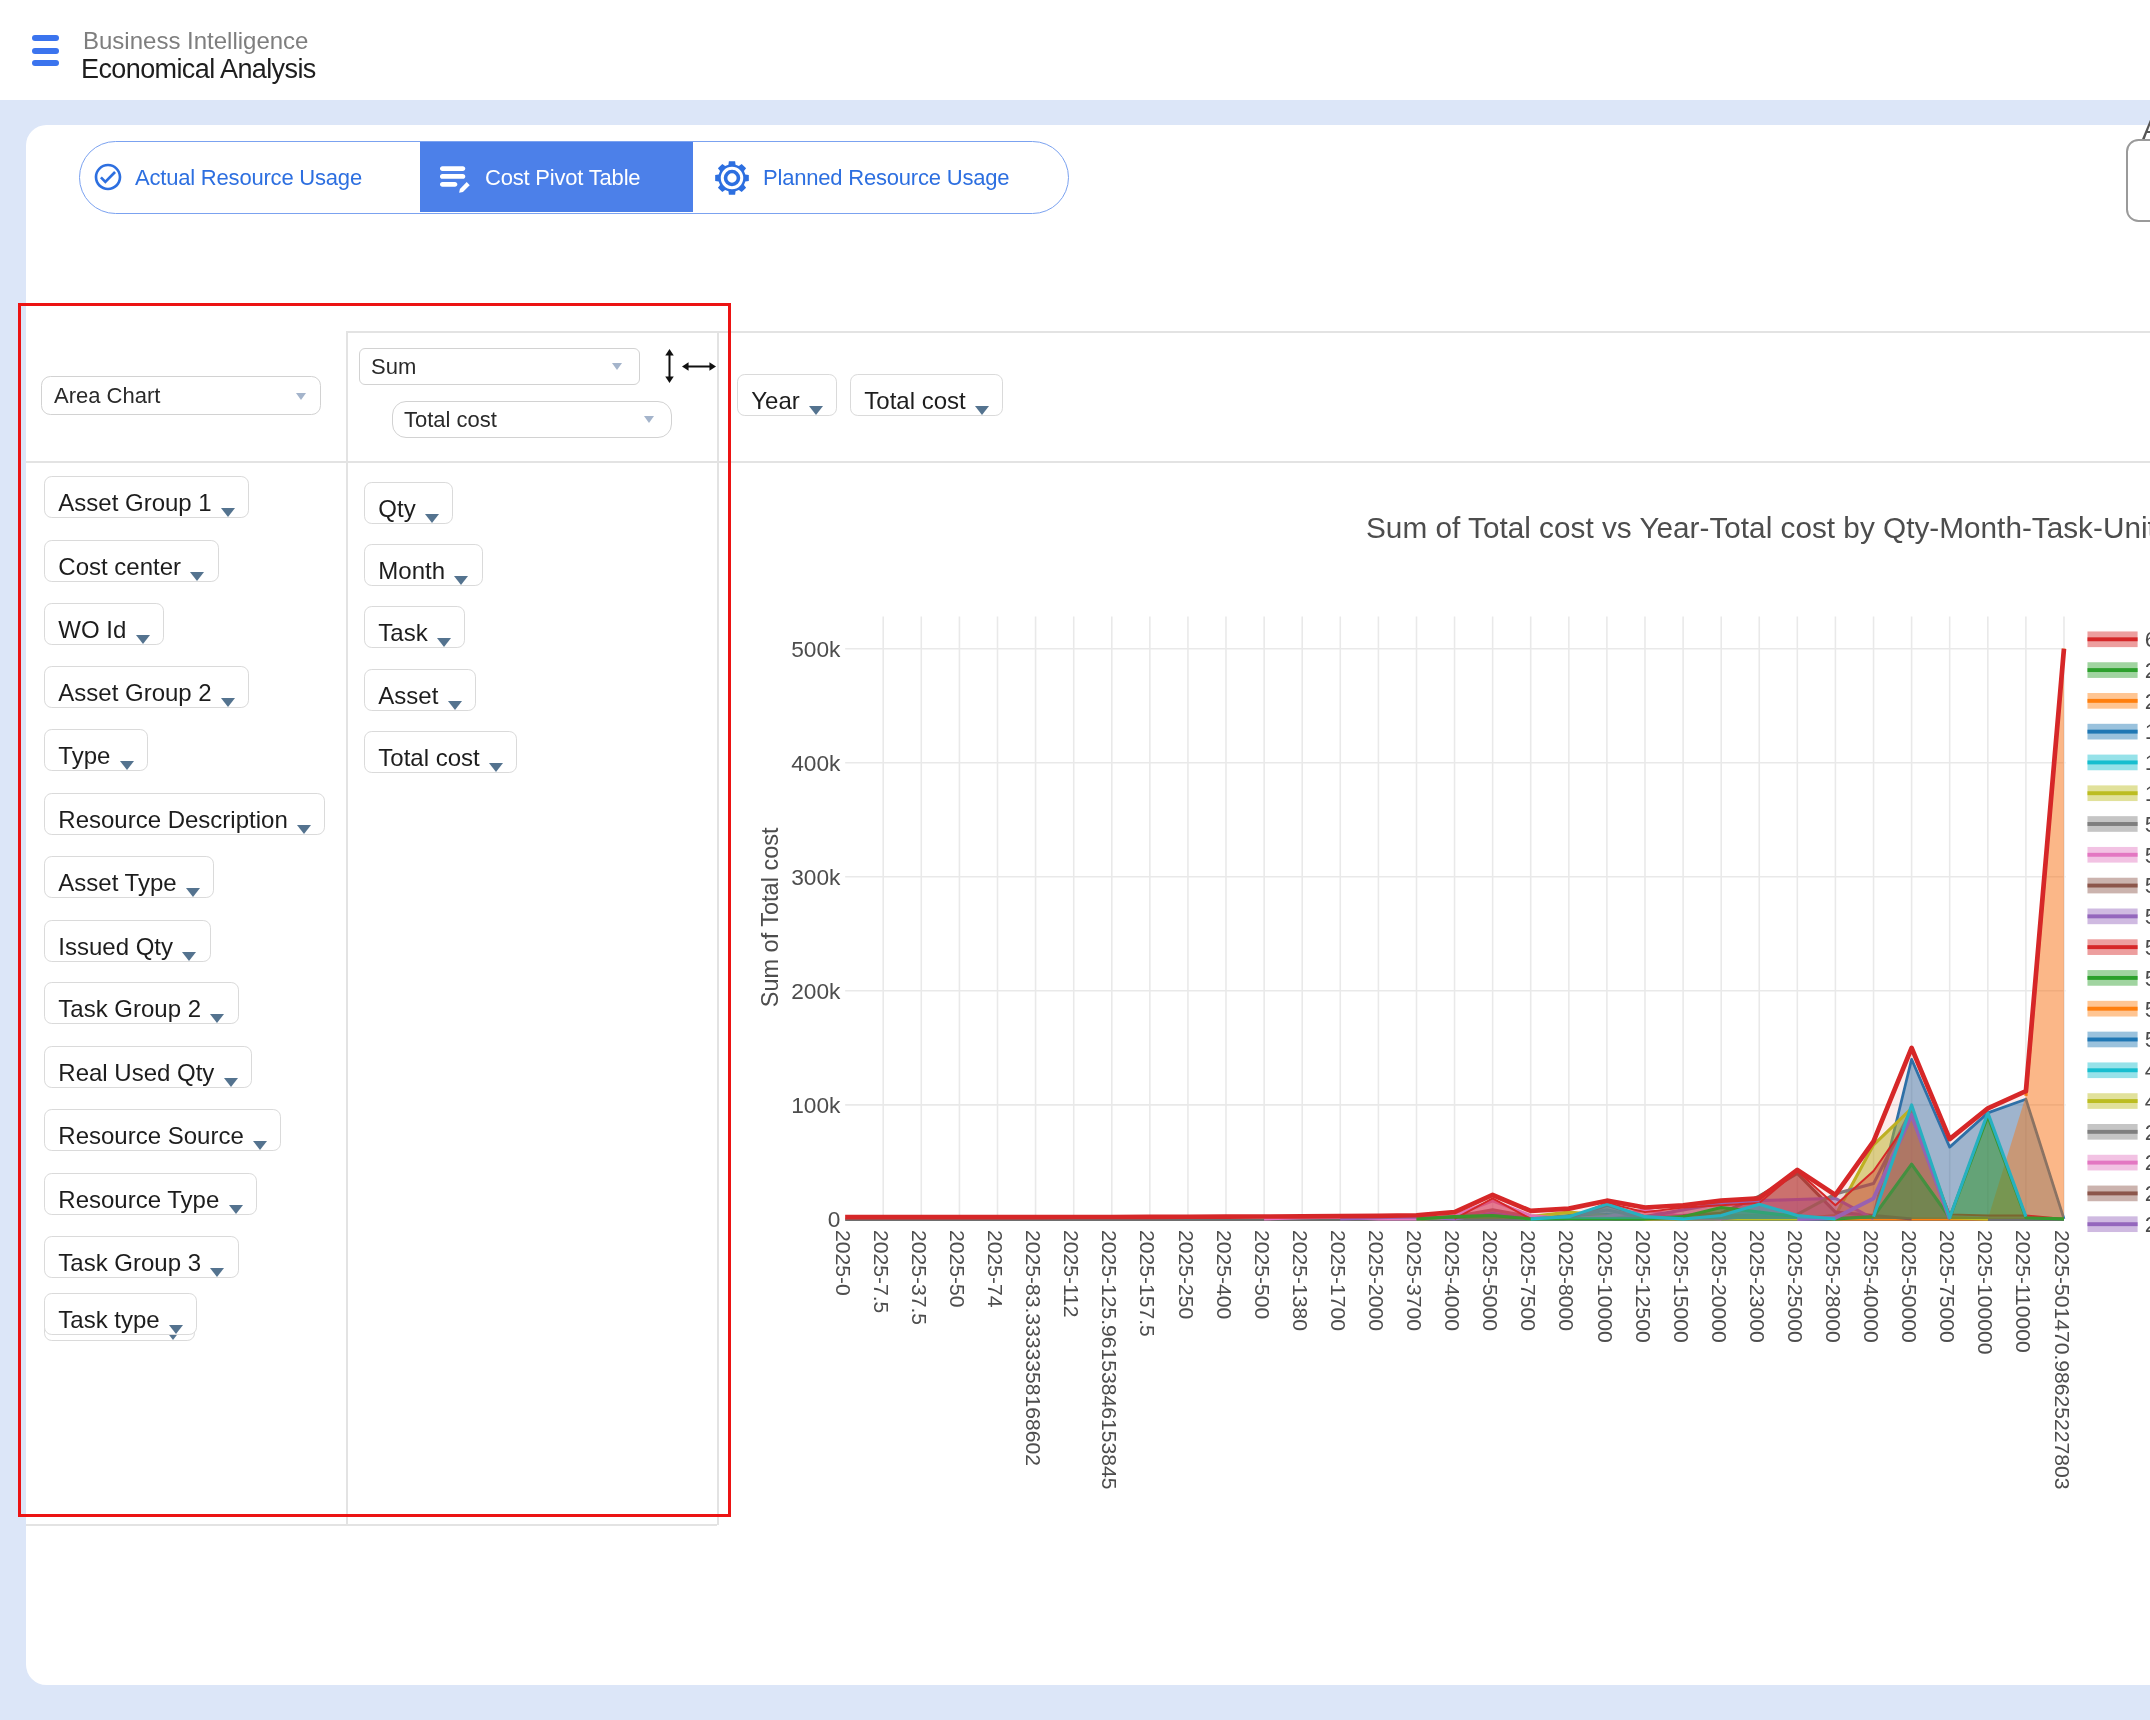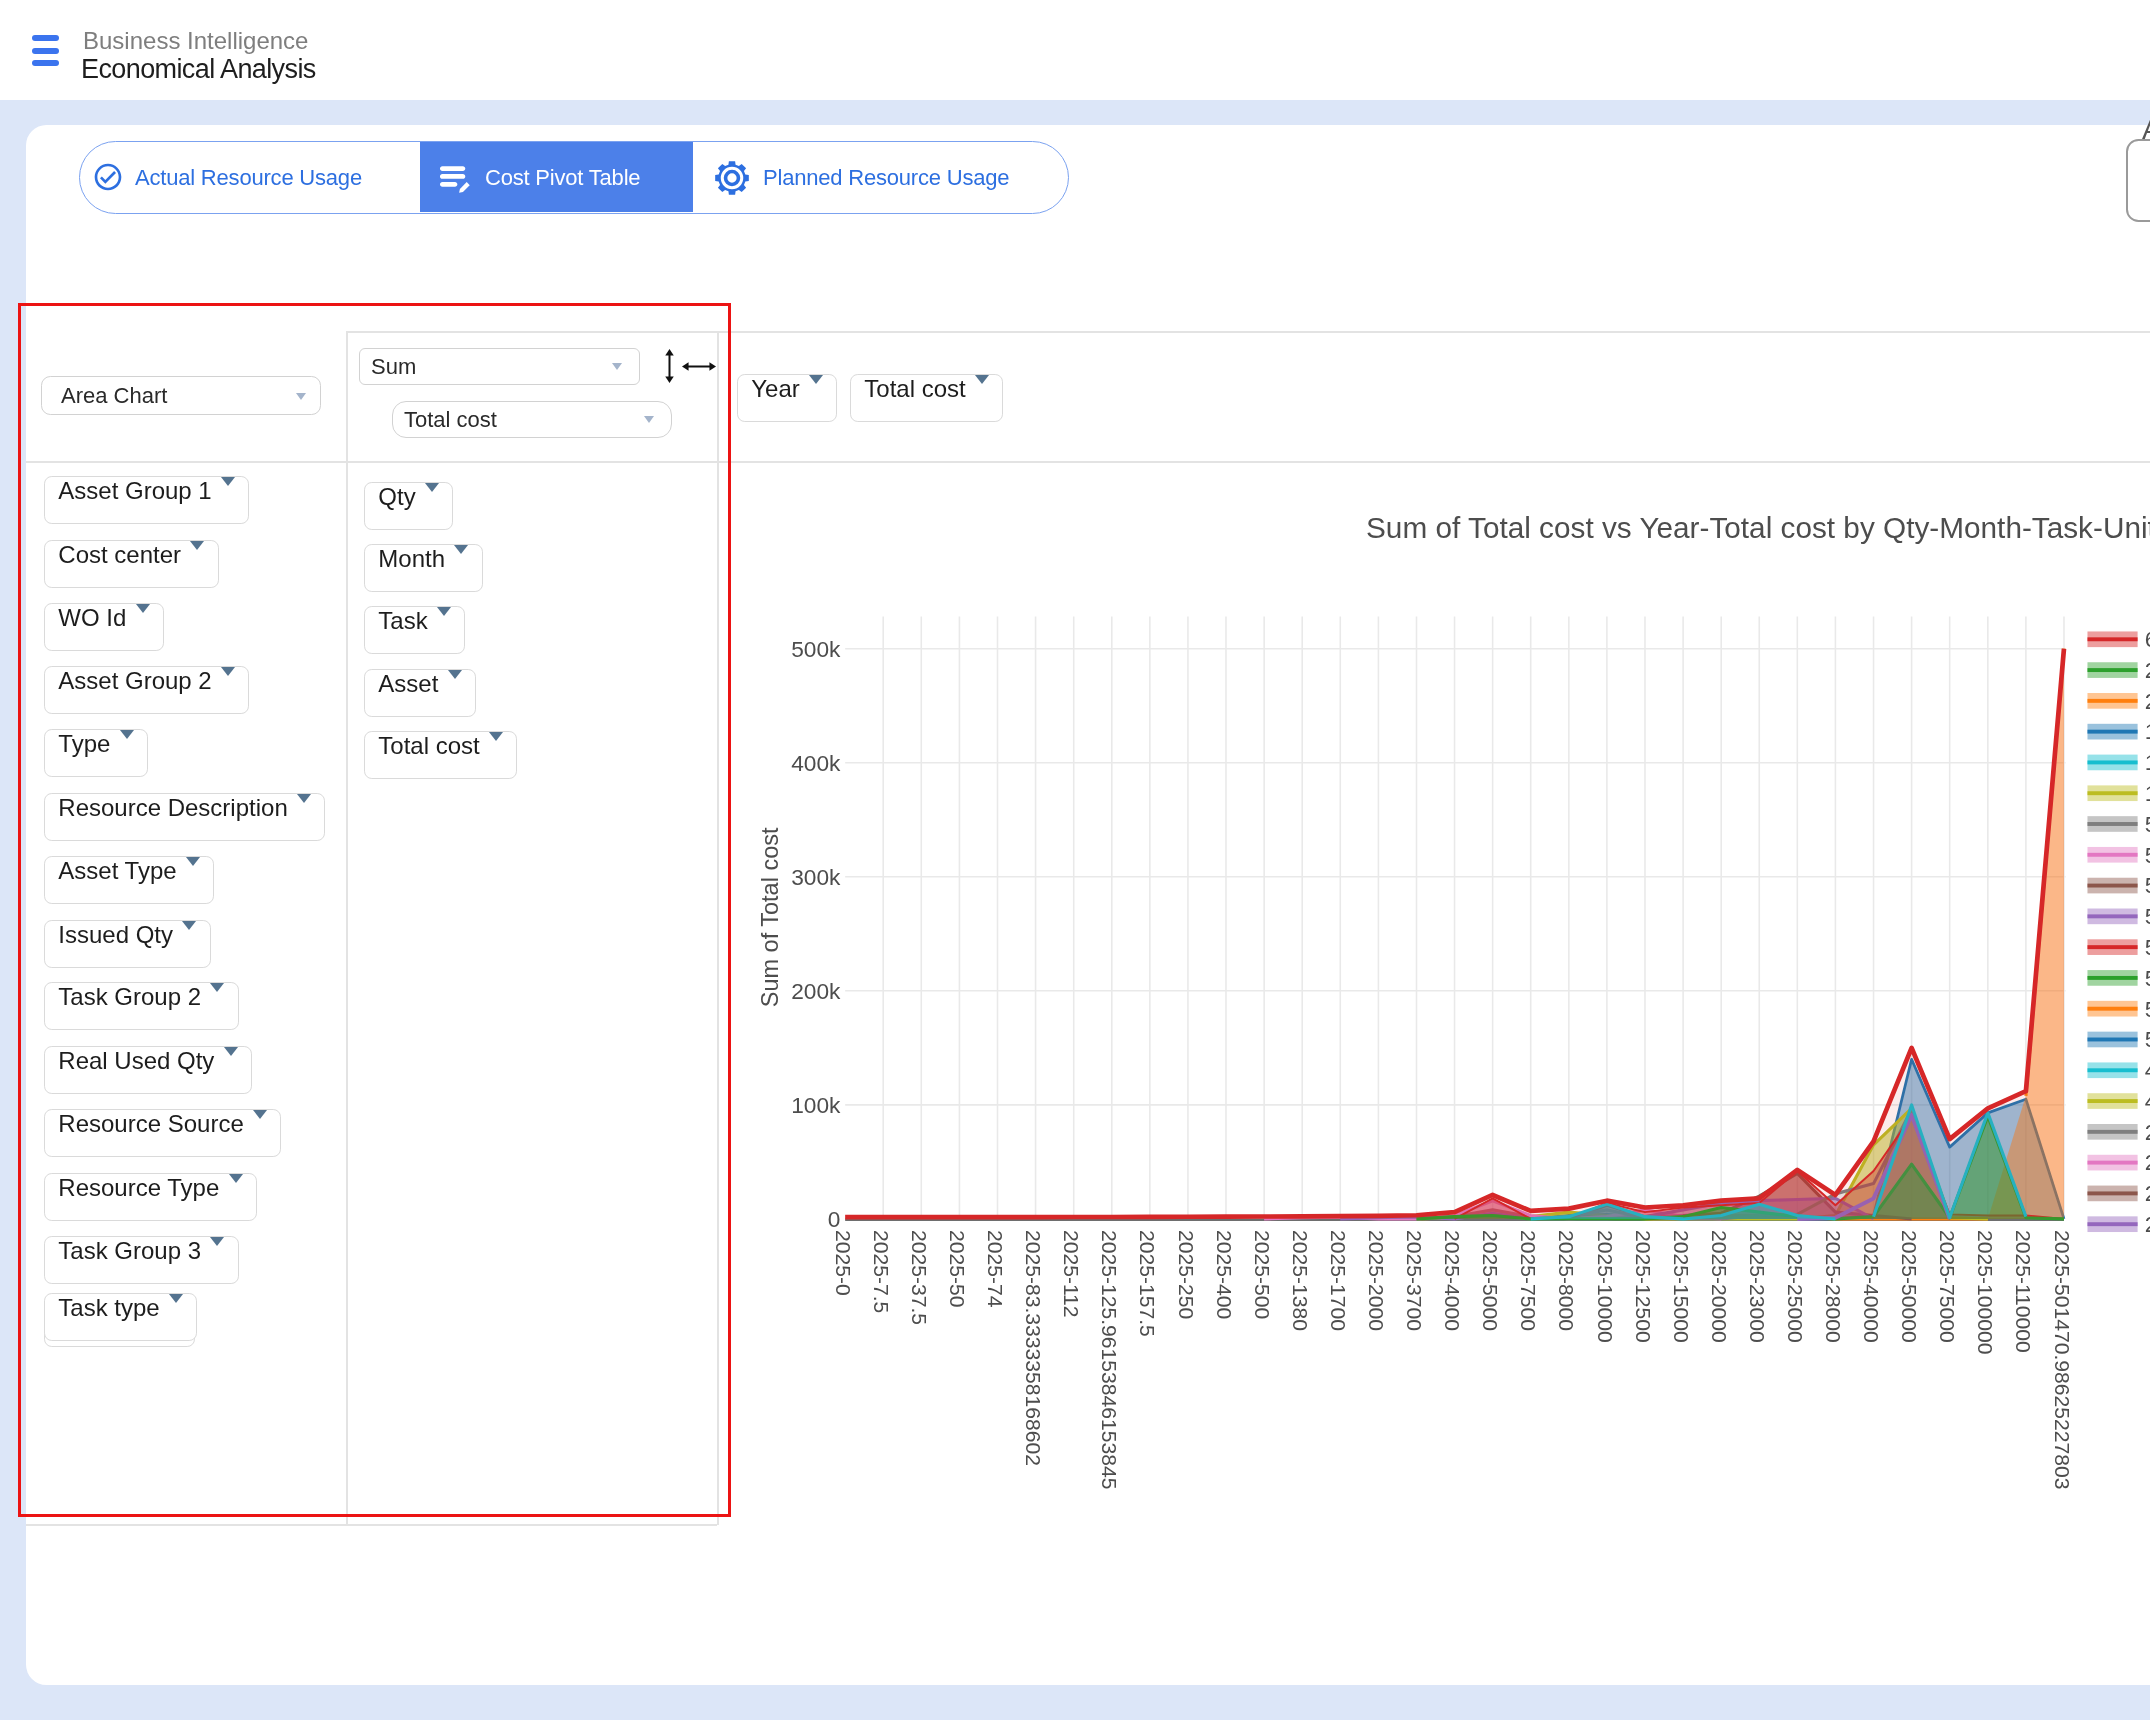--- a/index.html
+++ b/index.html
@@ -2,21 +2,21 @@
 <html style="font-size:12.5px"><head><meta charset="utf-8"><style>
 *{margin:0;padding:0;box-sizing:border-box}
 html,body{width:2151px;height:1721px;font-family:"Liberation Sans",sans-serif;background:#fff;overflow:hidden}
 #page{position:relative;width:2151px;height:1721px;background:#fff}
 #band{position:absolute;left:0;top:100px;width:2151px;height:1621px;background:#dce6f8}
 #card{position:absolute;left:26px;top:125px;width:2125px;height:1560px;background:#fff;border-radius:20.4px 0 0 20.4px}
 #burger div{position:absolute;left:32px;width:27px;height:5.5px;border-radius:3.1px;background:#3b74ee}
 .hline,.vline{position:absolute;background:#e3e3e3}
 .sel{position:absolute;background:#fff;border:1.6px solid #d2d2d2;color:#2a2a2a;display:flex;align-items:center}
 .sel i{position:absolute;width:0;height:0;border-left:5.5px solid transparent;border-right:5.5px solid transparent;border-top:7px solid #a4b4cb}
-.pill{position:absolute;height:48px;background:#fff;border:1.6px solid #dadada;border-radius:7.8px;display:inline-flex;align-items:flex-start;padding:0 13.3px;font-size:24px;color:#1d1d1d;white-space:nowrap}
+.pill{position:absolute;height:42px;background:#fff;border:1.6px solid #dadada;border-radius:7.8px;display:inline-flex;align-items:flex-end;padding:0 13.3px;font-size:24px;color:#1d1d1d;white-space:nowrap}
 .pill i{width:0;height:0;margin-left:9.4px;border-left:7px solid transparent;border-right:7px solid transparent;border-top:9.4px solid #54738f}
 #tabbar{position:absolute;left:79px;top:141px;width:990px;height:73px;border:1.6px solid #7ba2f0;border-radius:37px;background:#fff;overflow:hidden}
 #tabblue{position:absolute;left:340px;top:0;width:273px;height:70px;background:#4c80e9}
 .tabtxt{position:absolute;font-size:22px;letter-spacing:-0.2px;font-weight:400;color:#2d6fe0;white-space:nowrap}
 #redbox{position:absolute;left:18px;top:303px;width:713px;height:1214px;border:3.9px solid #ec1313;z-index:40}
 #toprr{position:absolute;left:2126px;top:139px;width:47px;height:83px;border:2.4px solid #9a9a9a;border-radius:12.5px;background:#fff}
 </style></head>
 <body>
 <div id="page">
 <div id="band"></div>
@@ -48,21 +48,21 @@
 <div class="tabtxt" style="left:763px;top:165px">Planned Resource Usage</div>
 <div id="toprr"></div>
 <div style="position:absolute;left:2142px;top:114px;font-size:28px;color:#555">A</div>
 
 <div class="hline" style="left:346px;top:331px;width:1805px;height:1.6px"></div>
 <div class="hline" style="left:26px;top:461px;width:2125px;height:1.6px"></div>
 <div class="hline" style="left:26px;top:1524px;width:691px;height:1.6px"></div>
 <div class="vline" style="left:346px;top:331px;width:1.6px;height:1194px"></div>
 <div class="vline" style="left:717px;top:331px;width:1.6px;height:1194px"></div>
 
-<div class="sel" style="left:41px;top:376px;width:280px;height:39px;border-radius:9.4px;font-size:22px;padding-left:19px">Area Chart<i style="right:14px;top:15.7px"></i></div>
+<div class="sel" style="left:41px;top:376px;width:280px;height:39px;border-radius:9.4px;font-size:22px;padding-left:12px">Area Chart<i style="right:14px;top:15.7px"></i></div>
 <div class="sel" style="left:359px;top:348px;width:281px;height:37px;border-radius:6px;font-size:22px;padding-left:11px">Sum<i style="right:17px;top:14px"></i></div>
 <div class="sel" style="left:392px;top:401px;width:280px;height:37px;border-radius:14px;font-size:22px;padding-left:11px">Total cost<i style="right:17px;top:14px"></i></div>
 <svg width="17" height="34" viewBox="0 0 22 44" style="position:absolute;left:661px;top:349px">
       <line x1="11" y1="5" x2="11" y2="39" stroke="#111" stroke-width="2.6"></line>
       <path d="M11 0l-5.5 8.5h11z" fill="#111"></path>
       <path d="M11 44l-5.5-8.5h11z" fill="#111"></path>
     </svg>
     <svg width="34" height="17" viewBox="0 0 44 22" style="position:absolute;left:682px;top:358px">
       <line x1="4" y1="11" x2="40" y2="11" stroke="#111" stroke-width="2.6"></line>
       <path d="M0 11l8.5-5.5v11z" fill="#111"></path>

